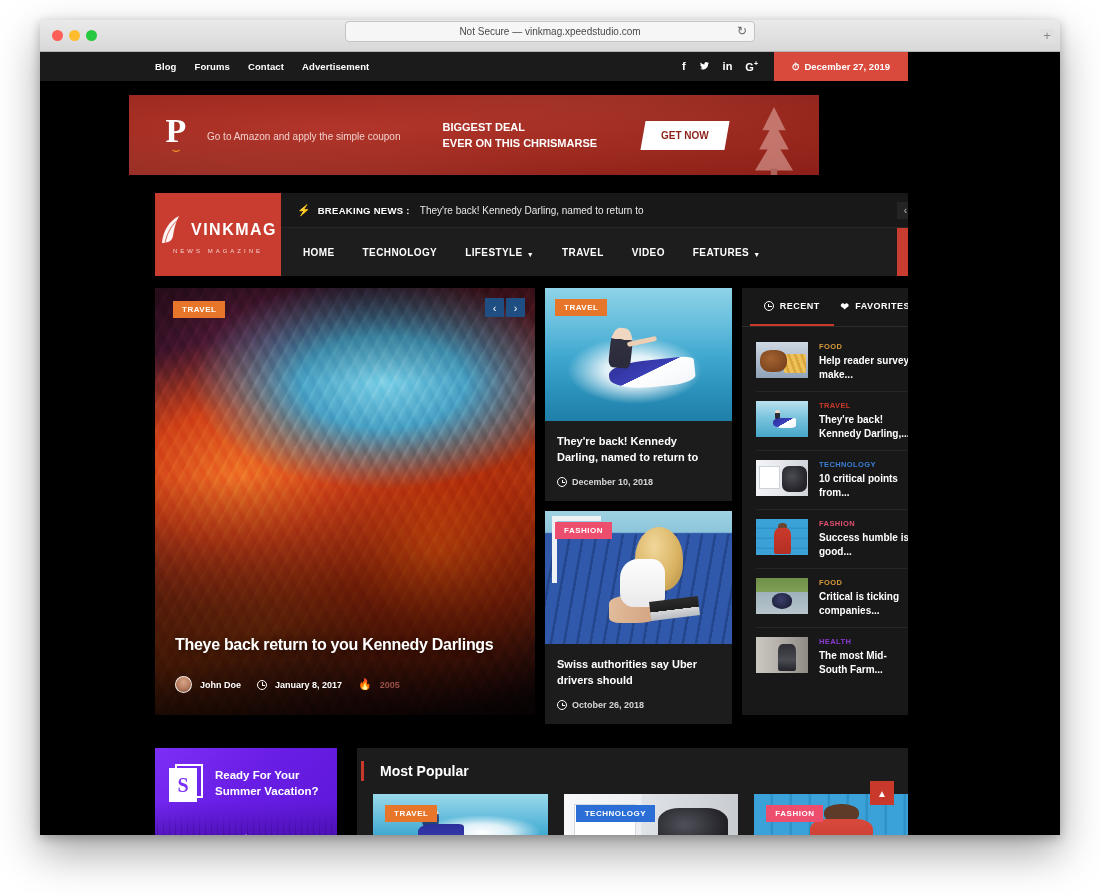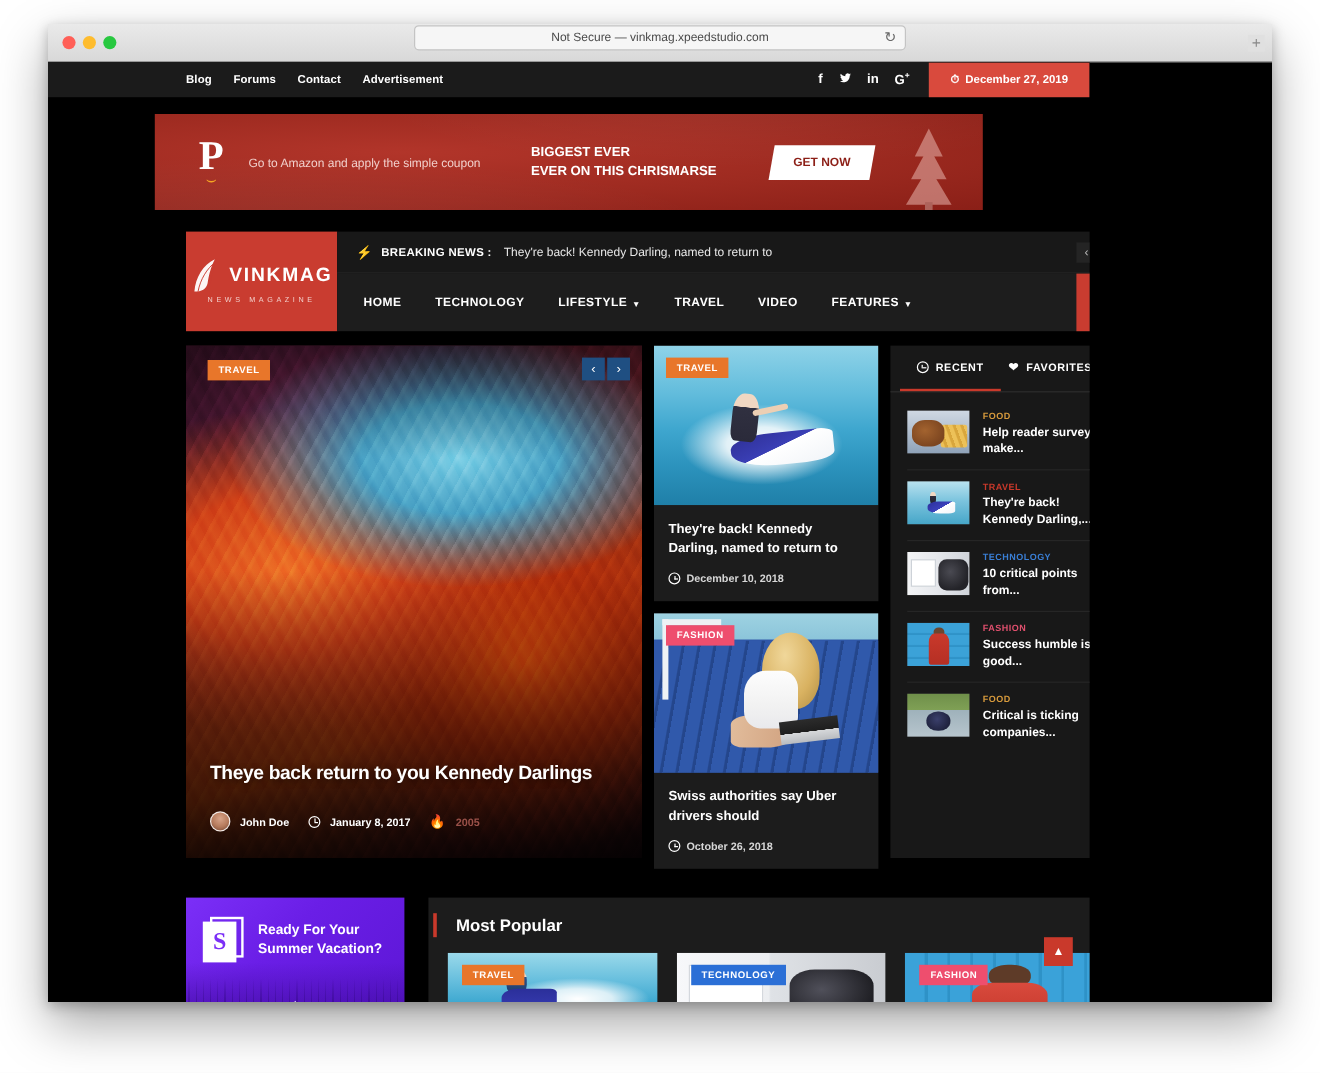--- a/index.html
+++ b/index.html
@@ -487,21 +487,21 @@
     <div class="ad-wrap">
       <div class="ad-banner">
         <div class="amz-logo">
           <div class="amz-p">P</div>
           <div class="amz-smile">⌣</div>
         </div>
         <div class="ad-main">
           <div class="ad-sub">Go to Amazon and apply the simple coupon</div>
         </div>
         <div class="ad-deal">
-          <div>BIGGEST EVER</div>
+          <div>BIGGEST DEAL</div>
           <div>EVER ON THIS CHRISMARSE</div>
         </div>
         <div class="ad-btn">
           <span>GET NOW</span>
         </div>
         <svg class="ad-tree" viewBox="0 0 40 70">
           <polygon points="20,2 31,24 9,24" fill="#e8b5ad"></polygon>
           <polygon points="20,16 34,42 6,42" fill="#e8b5ad"></polygon>
           <polygon points="20,32 38,62 2,62" fill="#e8b5ad"></polygon>
           <rect x="17" y="60" width="6" height="9" fill="#c99a92"></rect>
@@ -711,20 +711,29 @@
             <div class="side-item">
               <div class="thumb">
                   <div class="t-food2"></div>
                 </div>
               <div>
                 <div class="side-cat" style="color:#d79a3c">FOOD</div>
                 <div class="side-title">Critical is ticking companies...</div>
               </div>
             </div>
 
+            <div class="side-item">
+              <div class="thumb">
+                  <div class="t-health"></div>
+                </div>
+              <div>
+                <div class="side-cat" style="color:#8b3bd4">HEALTH</div>
+                <div class="side-title">The most Mid-South Farm...</div>
+              </div>
+            </div>
 
           </div>
         </div>
       </div>
     </div>
 
     <div class="bottom-row">
 
       <div class="promo">
         <div class="promo-mountains"></div>

